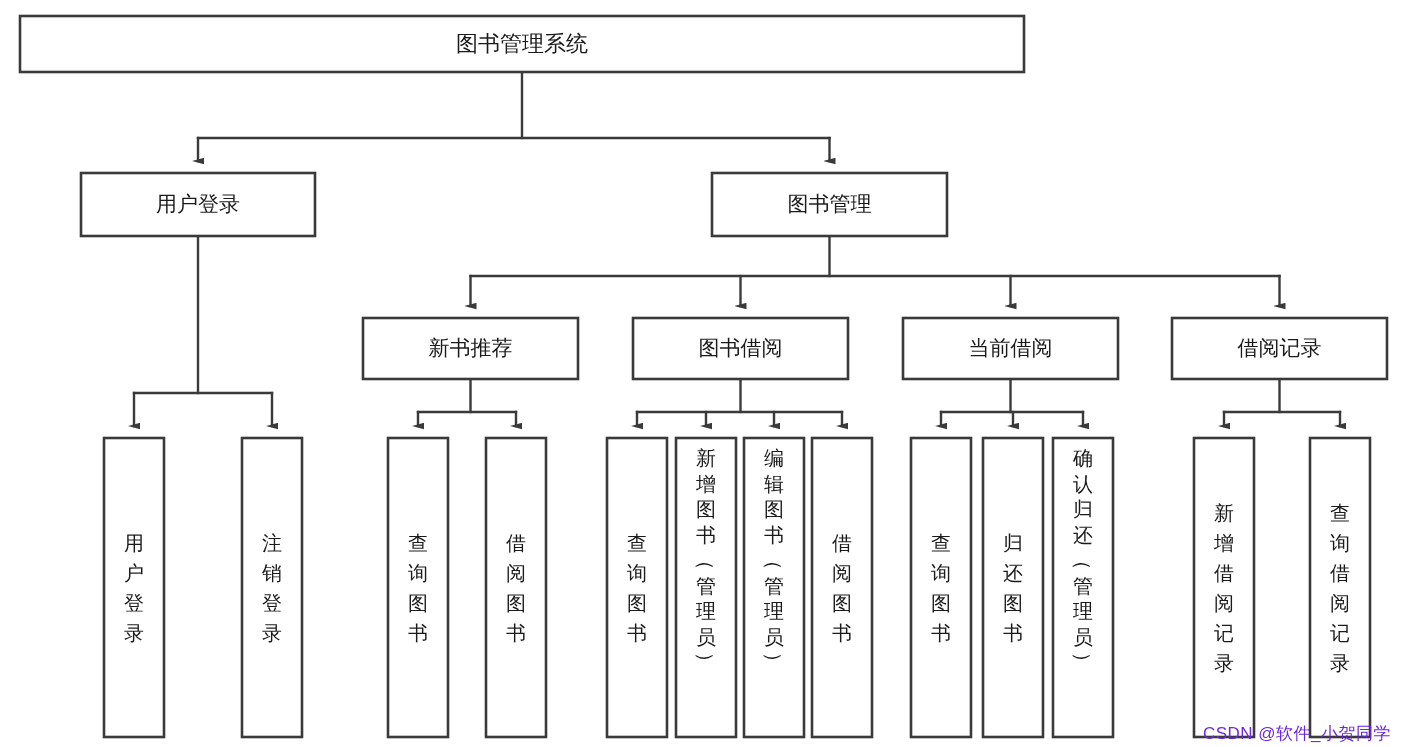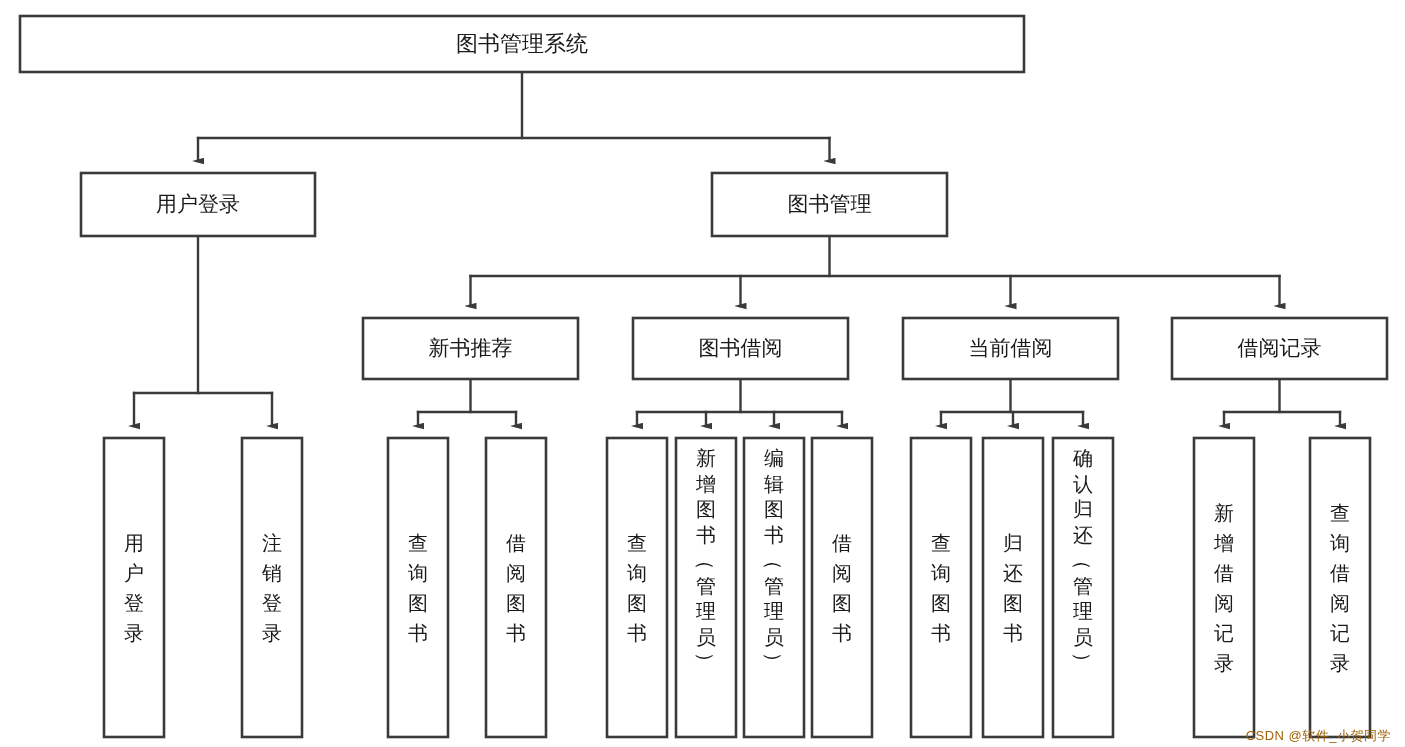--- a/index.html
+++ b/index.html
@@ -55,22 +55,22 @@
   .vlabel {
     fill: #1a1a1a;
     font-family: "Liberation Sans", "DejaVu Sans", sans-serif;
     font-size: 20px;
     text-anchor: middle;
   }
   .watermark {
     position: absolute;
     right: 14px;
     bottom: 6px;
-    color: #a16207;
-    font-size: 13px;
+    color: #6d28d9;
+    font-size: 17px;
     font-family: "Liberation Sans", "DejaVu Sans", sans-serif;
     letter-spacing: 0.5px;
     white-space: nowrap;
     user-select: none;
   }
 </style>
 </head>
 <body>
 
 <div id="diagram-root">

